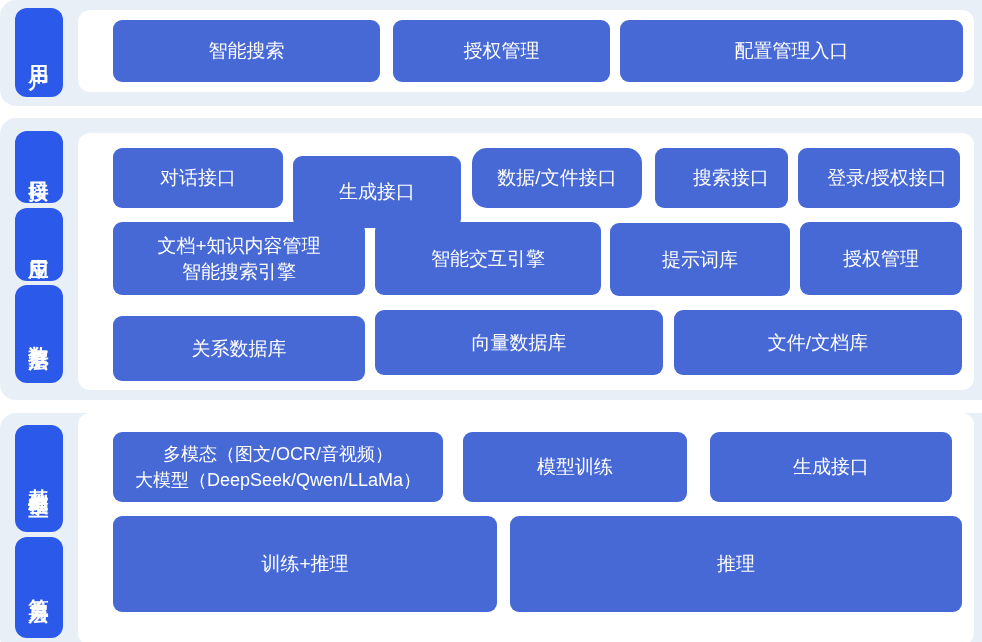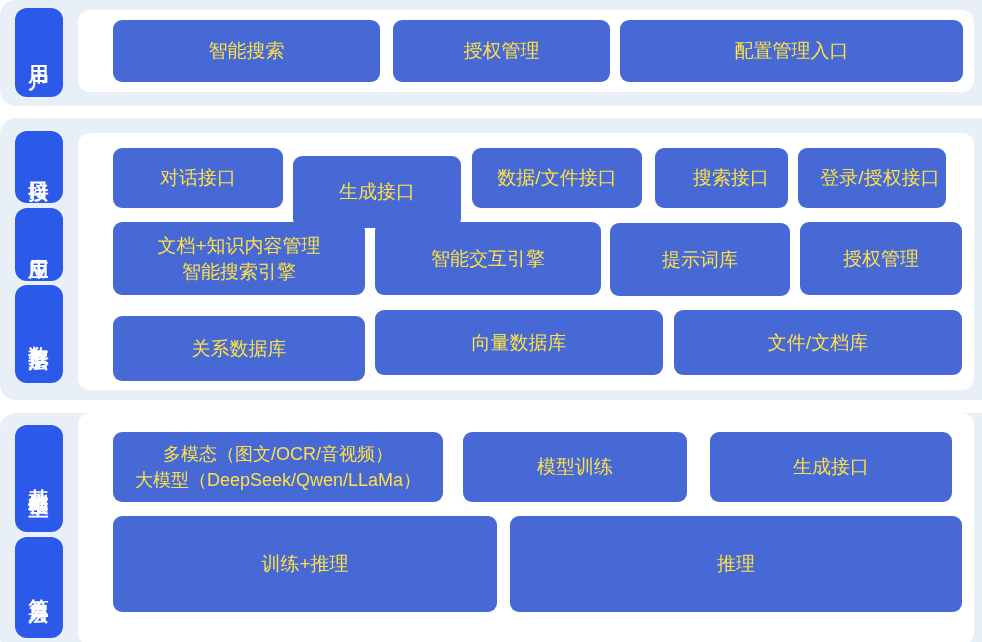--- a/index.html
+++ b/index.html
@@ -50,21 +50,21 @@
     left: 78px;
     width: 896px;
     background: #ffffff;
     border-radius: 12px;
   }
 
   .node {
     position: absolute;
     background: #4769d5;
     border-radius: 9px;
-    color: #fde047;
+    color: #ffffff;
     display: flex;
     flex-direction: column;
     align-items: center;
     justify-content: center;
     text-align: center;
     font-size: 19px;
     line-height: 26px;
     white-space: nowrap;
   }
 </style>
@@ -102,27 +102,27 @@
     </div>
 
     <div class="card" style="top:15px; height:257px;">
 
       <div class="node" style="left:35px;  top:15px; width:170px; height:60px;">
         <span>对话接口</span>
       </div>
       <div class="node" style="left:215px; top:23px; width:168px; height:72px;">
         <span>生成接口</span>
       </div>
-      <div class="node" style="left:394px; top:15px; width:170px; height:60px;">
+      <div class="node" style="left:394px; top:15px; width:170px; height:60px;border-radius:15px;">
         <span>数据/文件接口</span>
       </div>
       <div class="node" style="left:577px; top:15px; width:133px; height:60px;padding-left:19px;">
         <span>搜索接口</span>
       </div>
-      <div class="node" style="left:720px; top:15px; width:148px; height:60px;padding-left:16px;">
+      <div class="node" style="left:720px; top:15px; width:162px; height:60px;padding-left:16px;">
         <span>登录/授权接口</span>
       </div>
 
       <div class="node" style="left:297px; top:89px; width:226px; height:73px;">
         <span>智能交互引擎</span>
       </div>
       <div class="node" style="left:35px;  top:89px; width:252px; height:73px;">
         <span>文档+知识内容管理</span>
         <span>智能搜索引擎</span>
       </div>

